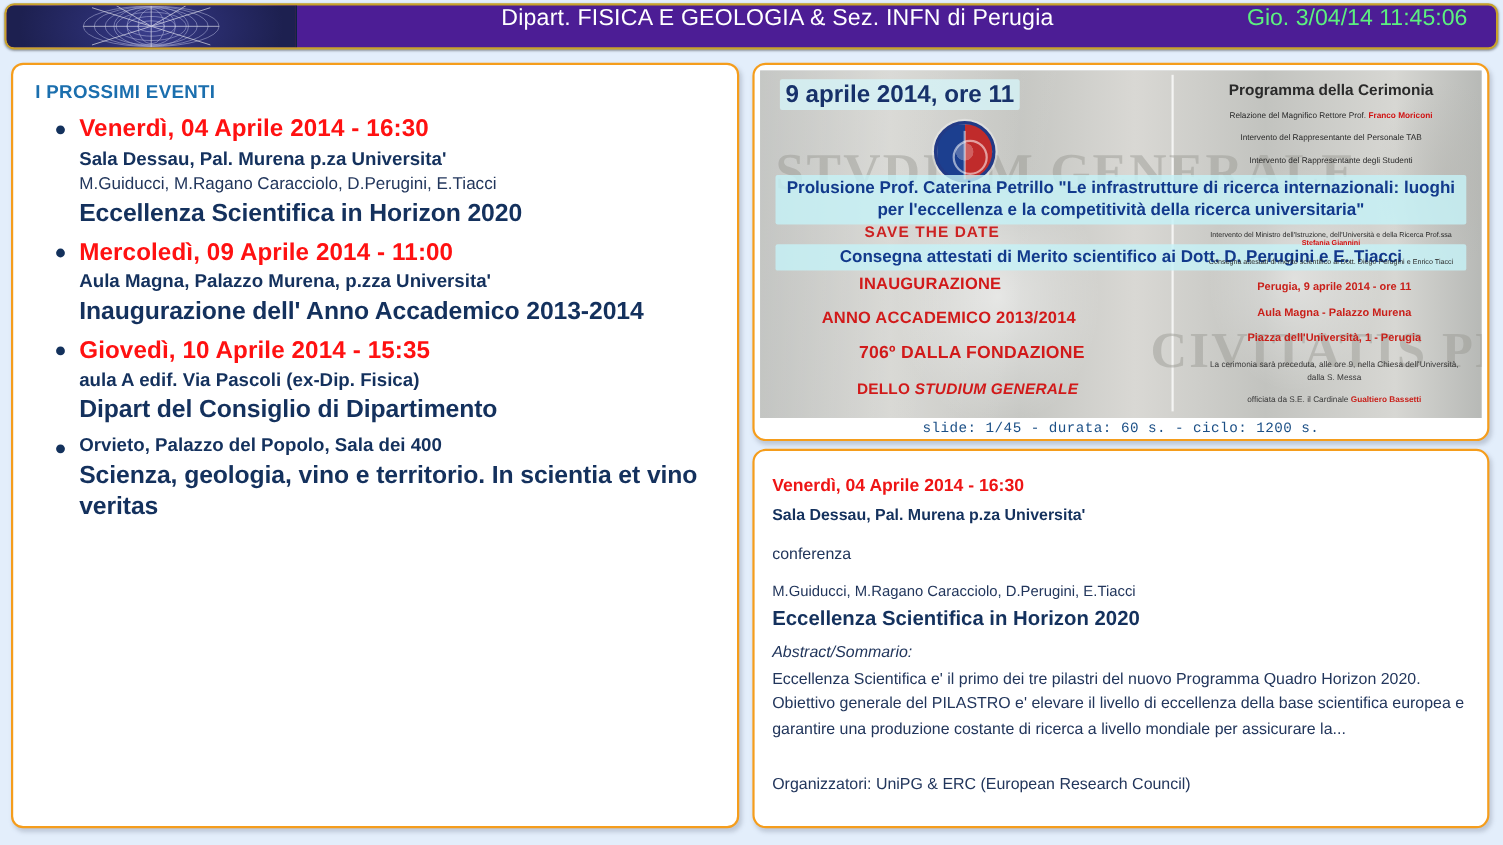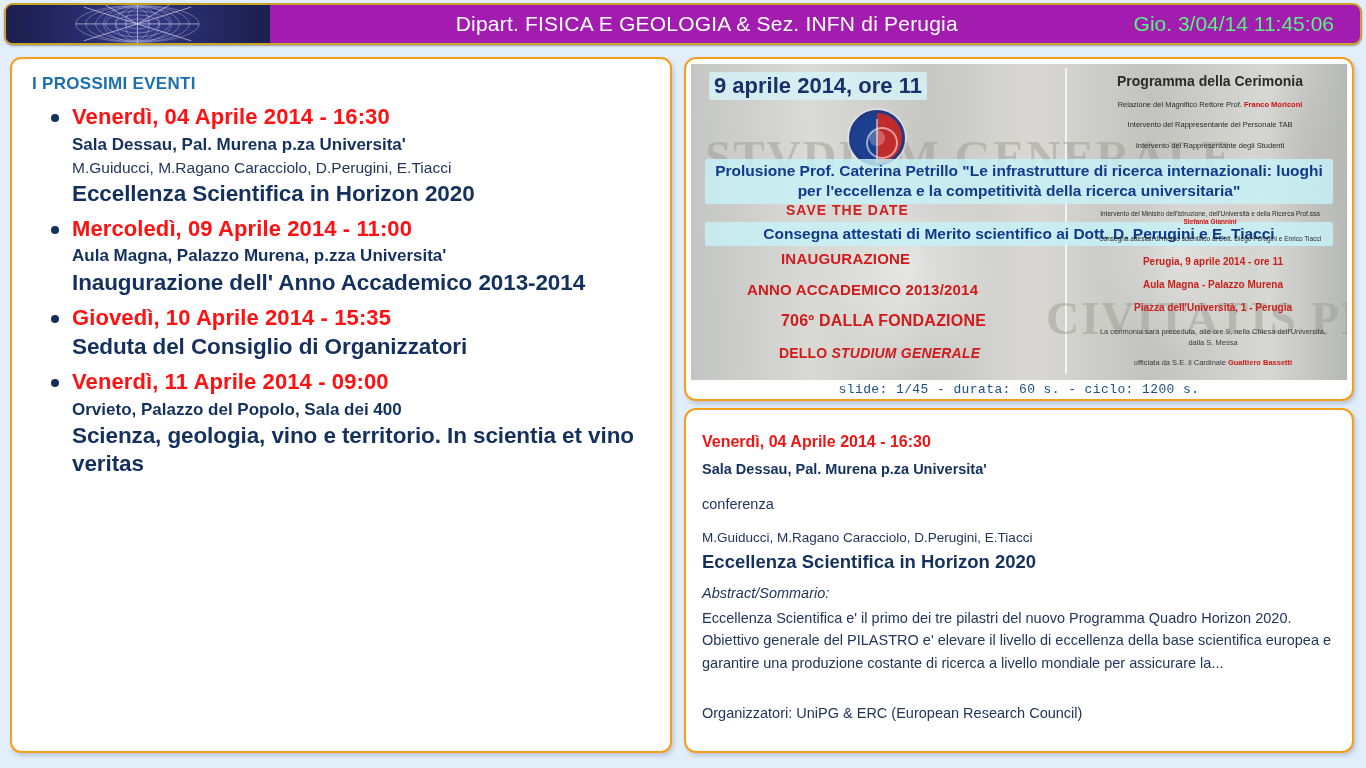--- a/index.html
+++ b/index.html
@@ -8,24 +8,24 @@
     background: #e3eefb;
     font-family: "Liberation Sans", sans-serif;
     overflow: hidden;
   }
   #page { position: relative; width: 1366px; height: 768px; }
 
   
   #header {
     position: absolute; left: 4px; top: 3px;
     width: 1358px; height: 42px;
-    background: #a21caf;
+    background: #4c1d95;
     border: 2px solid #c8a22a;
     border-radius: 9px;
-    display: flex; align-items: center;
+    display: flex; 
     box-shadow: 0 1px 2px rgba(0,0,0,.35);
     overflow: hidden;
   }
   #crest-strip {
     width: 264px; height: 100%;
     position: relative; overflow: hidden;
     border-right: 1px solid #0c2342;
     background: #2b2f6b;
     flex: 0 0 264px;
   }
@@ -243,26 +243,26 @@
     <div class="event-item">
       <span class="event-bullet"></span>
       <div class="ev-date">Mercoledì, 09 Aprile 2014 - 11:00</div>
       <div class="ev-place">Aula Magna, Palazzo Murena, p.zza Universita'</div>
       <div class="ev-title">Inaugurazione dell' Anno Accademico 2013-2014</div>
     </div>
 
     <div class="event-item">
       <span class="event-bullet"></span>
       <div class="ev-date">Giovedì, 10 Aprile 2014 - 15:35</div>
-      <div class="ev-title">Seduta del Consiglio di Organizzatori</div>
+      <div class="ev-place">aula A edif. Via Pascoli (ex-Dip. Fisica)</div>
+      <div class="ev-title">Dipart del Consiglio di Dipartimento</div>
     </div>
 
     <div class="event-item">
       <span class="event-bullet"></span>
-      <div class="ev-date">Venerdì, 11 Aprile 2014 - 09:00</div>
       <div class="ev-place">Orvieto, Palazzo del Popolo, Sala dei 400</div>
       <div class="ev-title">Scienza, geologia, vino e territorio. In scientia et vino veritas</div>
     </div>
   </div>
 
   <div id="panel-slide" class="panel">
     <div id="slide-frame">
       <div class="slide-photo"></div>
       <div class="slide-divider"></div>
 

